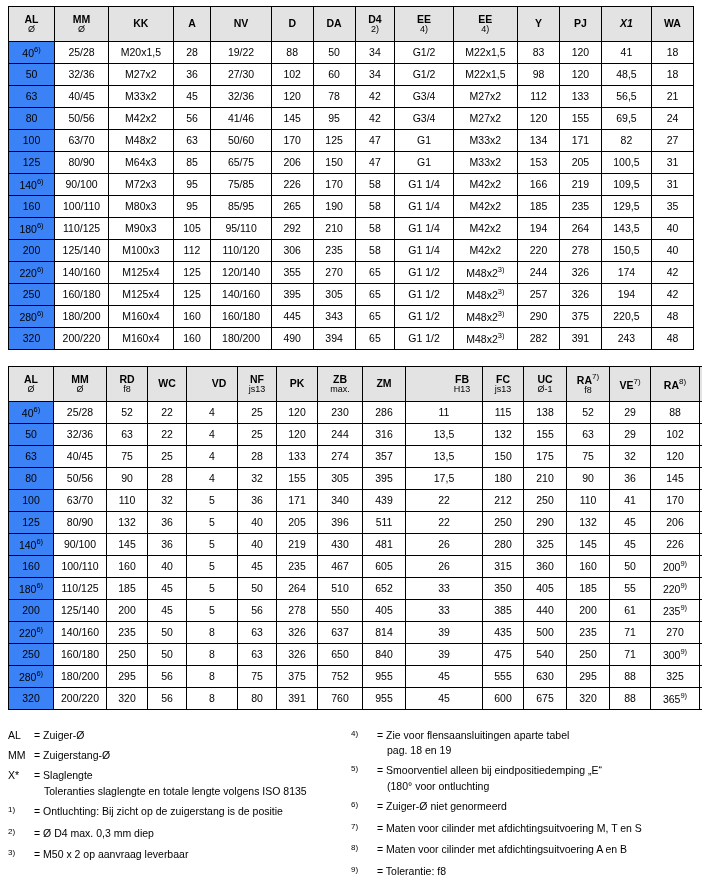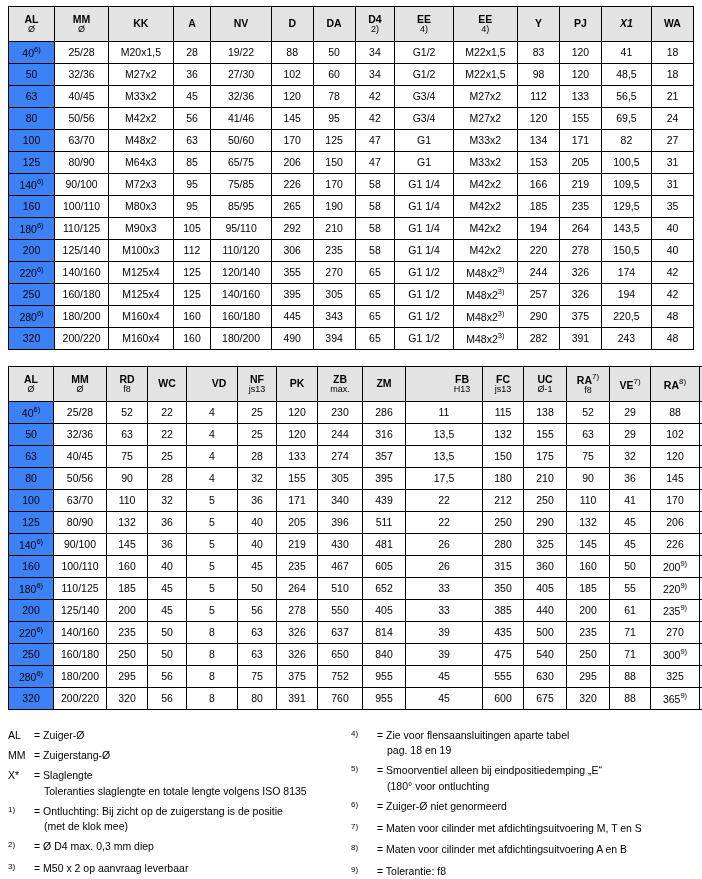--- a/index.html
+++ b/index.html
@@ -642,21 +642,21 @@
         <div class="note-row">
           <div class="note-marker">MM</div>
           <div class="note-text">= Zuigerstang-Ø</div>
         </div>
         <div class="note-row">
           <div class="note-marker">X*</div>
           <div class="note-text">= Slaglengte<span class="indent"><span class="eq"></span>Toleranties slaglengte en totale lengte volgens ISO 8135</span></div>
         </div>
         <div class="note-row">
           <div class="note-marker"><span class="supmk">1)</span></div>
-          <div class="note-text">= Ontluchting: Bij zicht op de zuigerstang is de positie<span class="indent"><span class="eq"></span>(met de klok mee)</span></div>
+          <div class="note-text">= Ontluchting: Bij zicht op de zuigerstang is de positie</div>
         </div>
         <div class="note-row">
           <div class="note-marker"><span class="supmk">2)</span></div>
           <div class="note-text">= Ø D4 max. 0,3 mm diep</div>
         </div>
         <div class="note-row">
           <div class="note-marker"><span class="supmk">3)</span></div>
           <div class="note-text">= M50 x 2 op aanvraag leverbaar</div>
         </div>
       </div>

